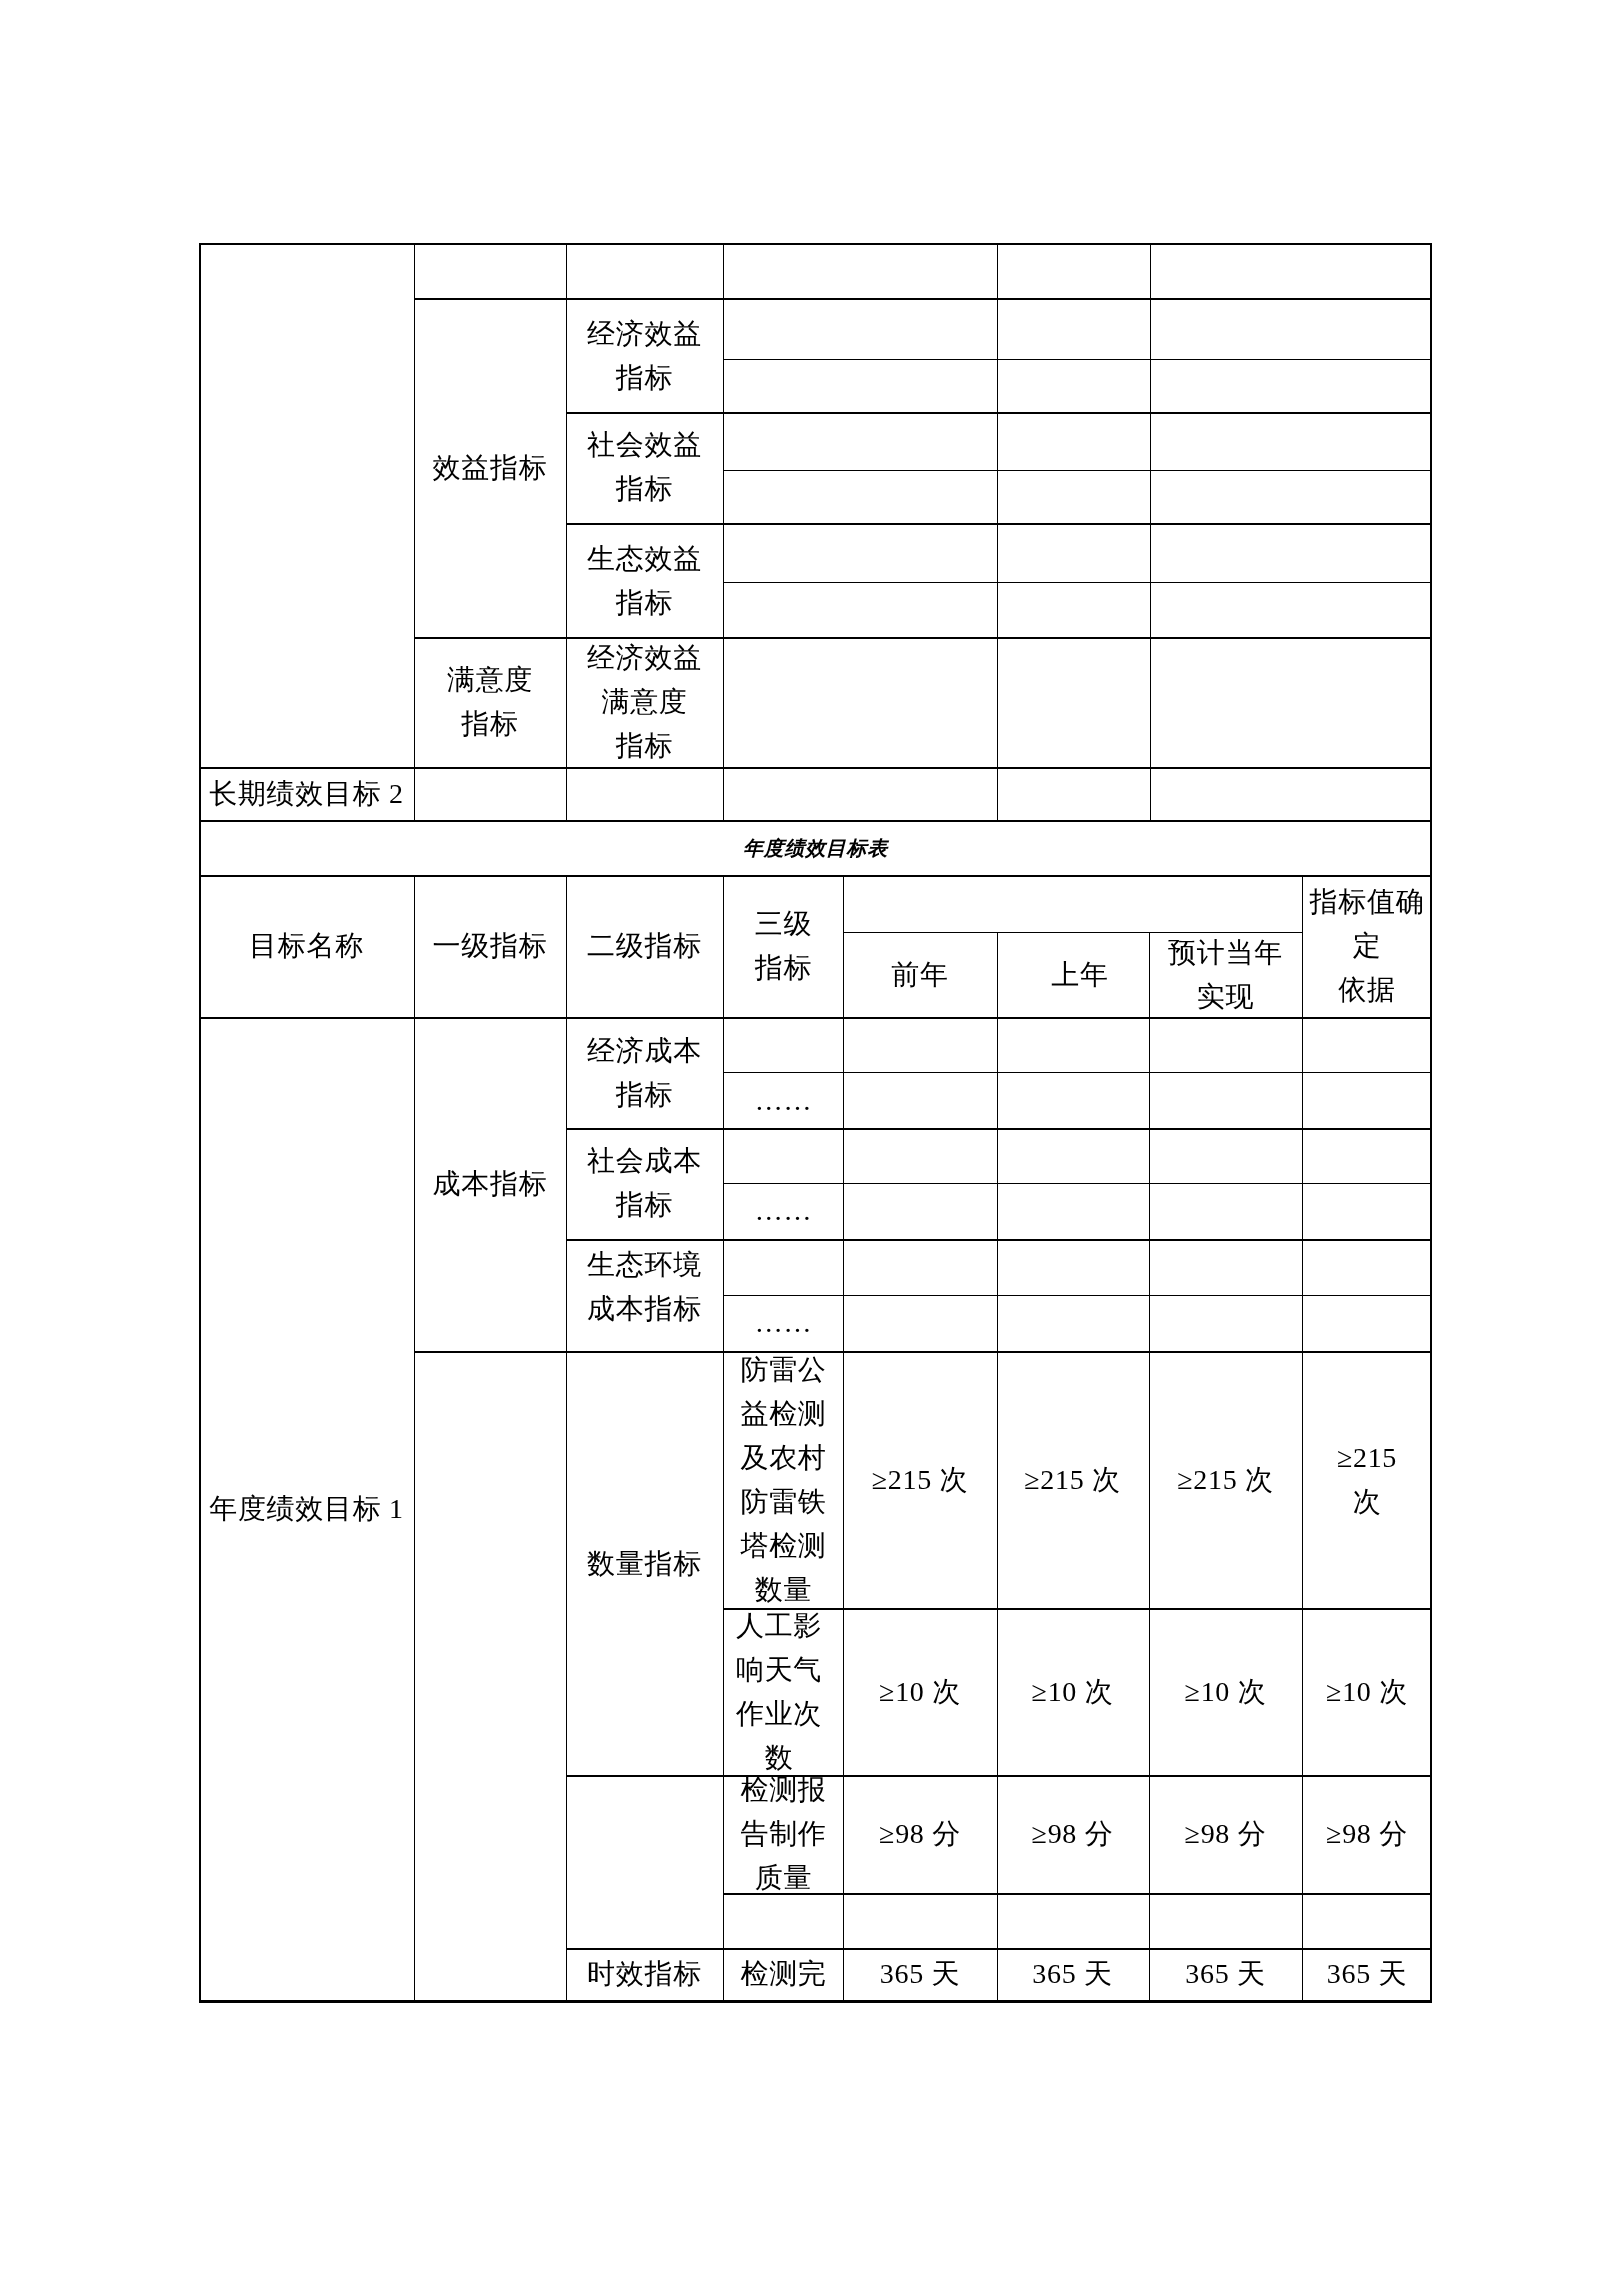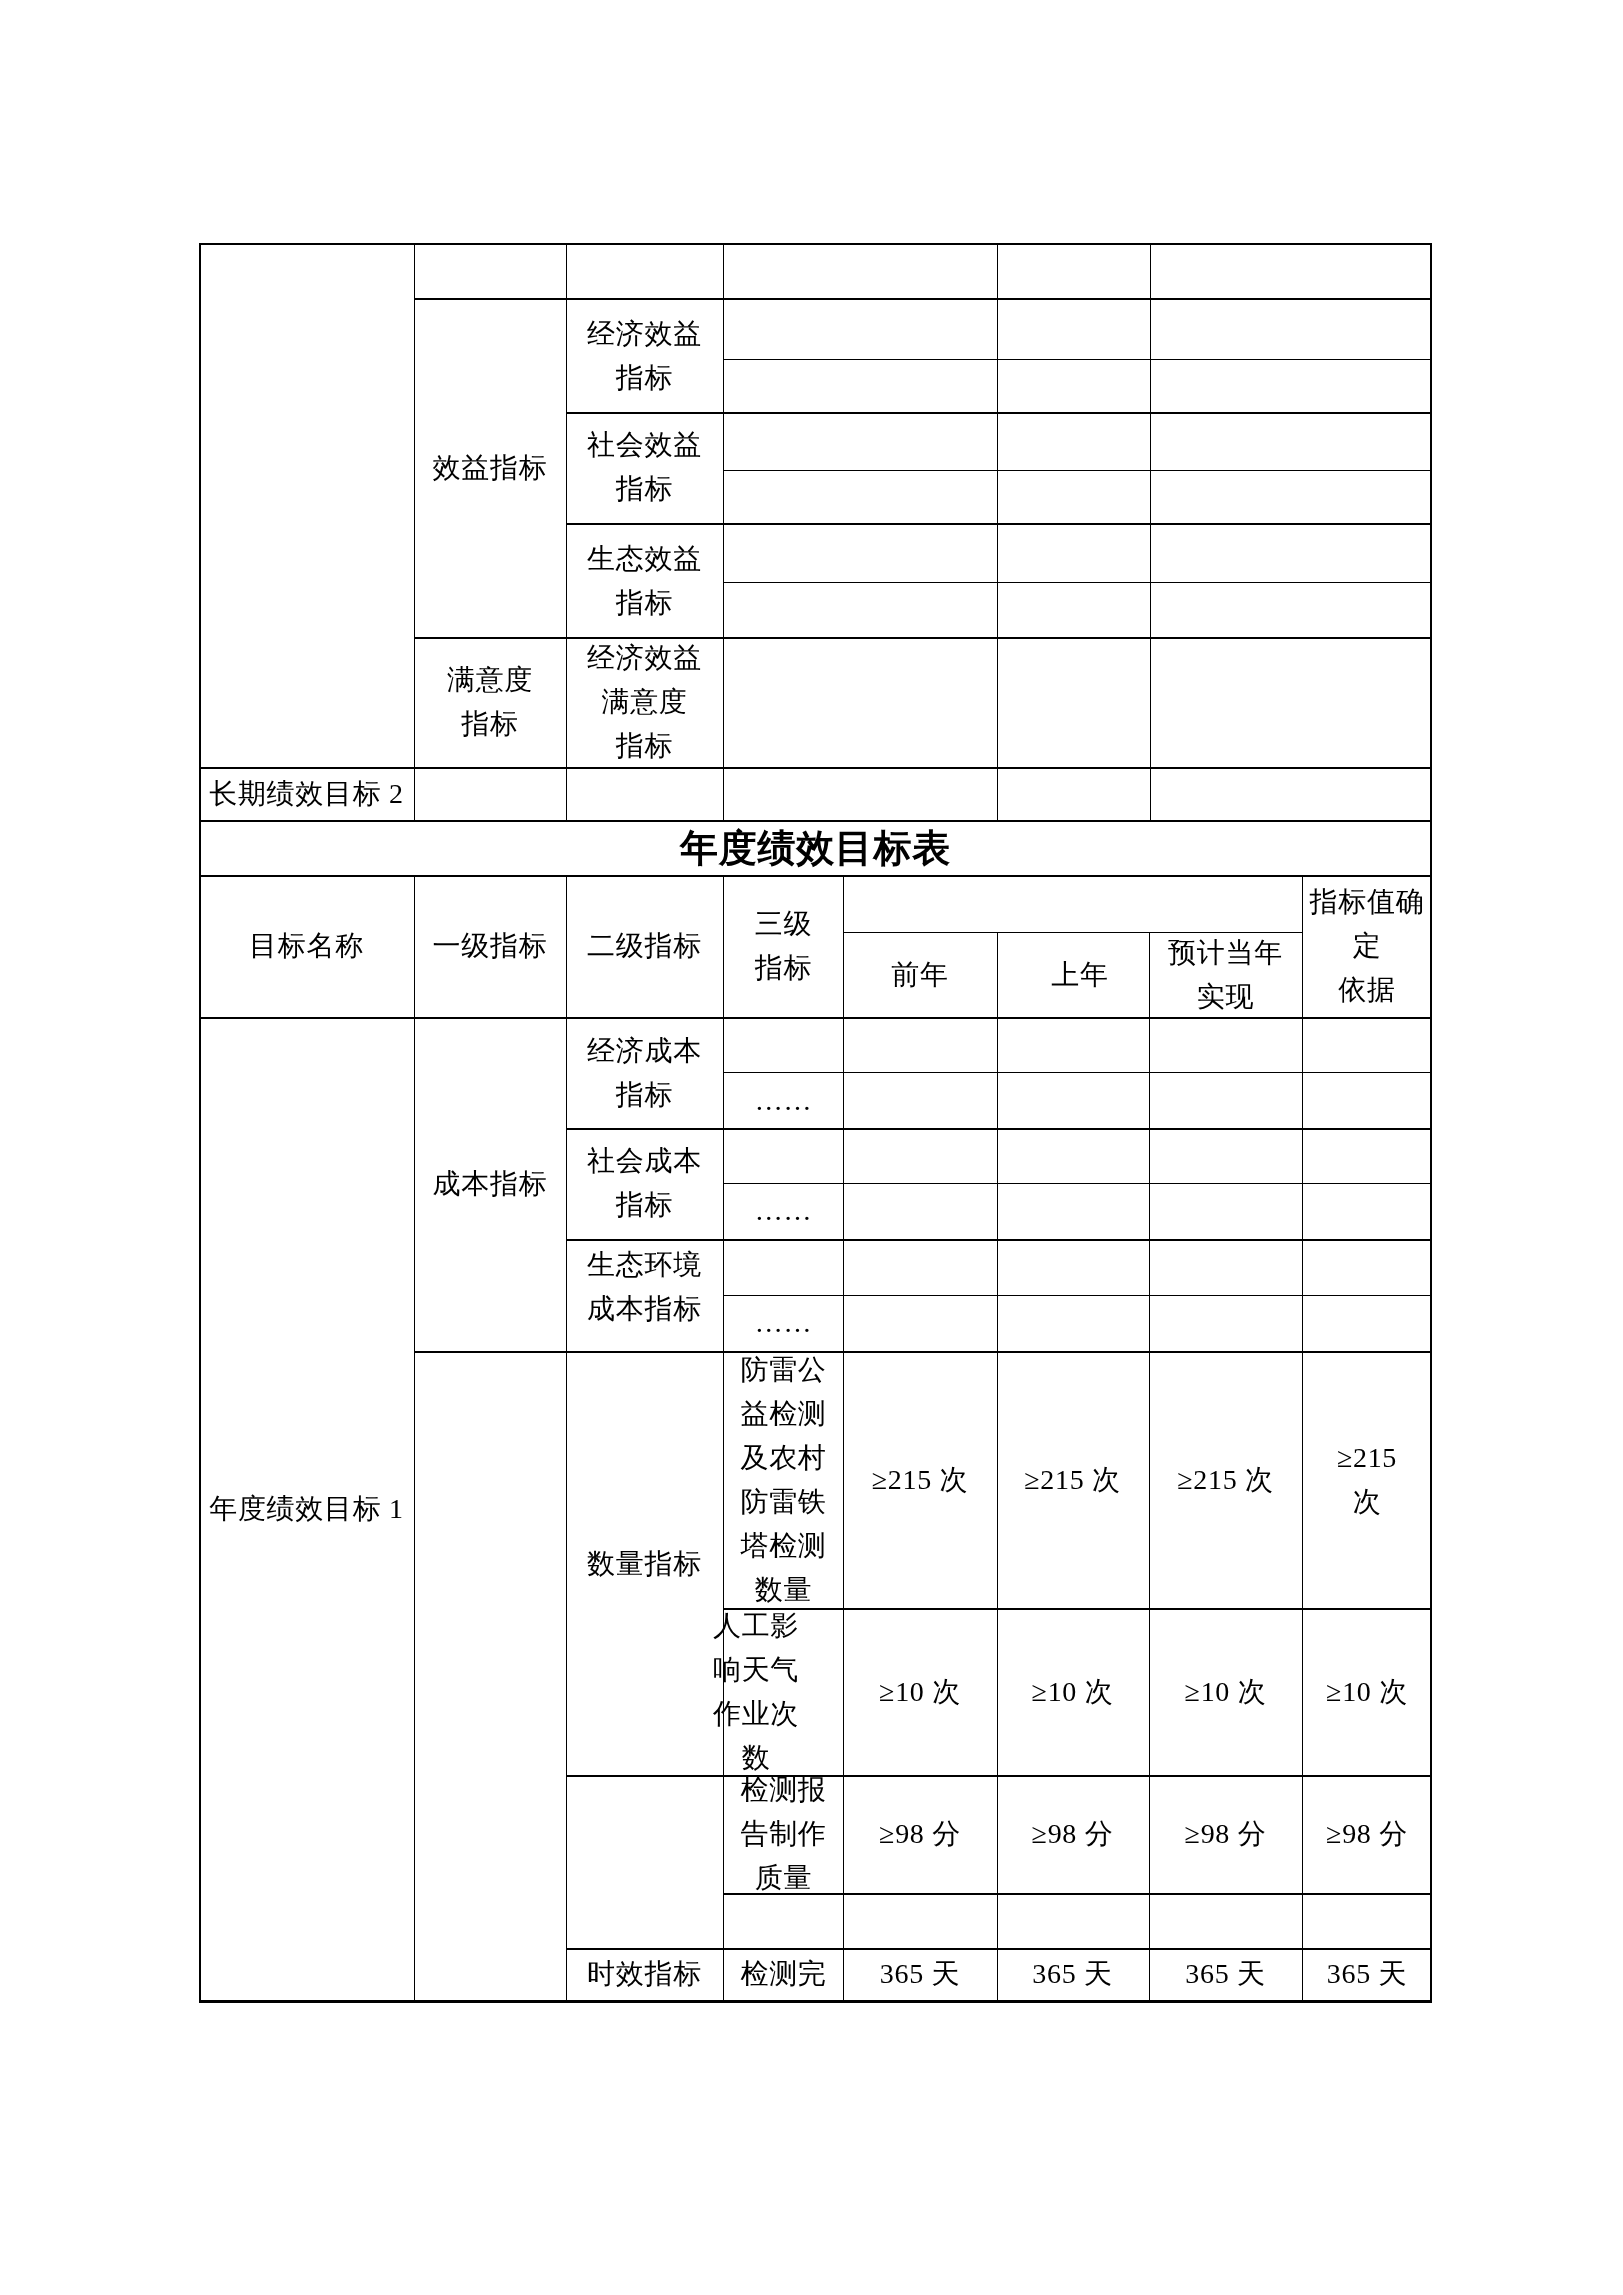--- a/index.html
+++ b/index.html
@@ -13,21 +13,21 @@
   }
   .hl,.vl{position:absolute;background:#000;}
   .cell{
     position:absolute;
     display:flex;align-items:center;justify-content:center;
     text-align:center;
     white-space:pre-line;
     font-size:28px;line-height:44px;
     letter-spacing:0.7px;
   }
-  .title-cell{font-weight:bold;font-size:38px;}
+  .title-cell{font-weight:bold;font-size:20px;font-style:italic;}
 </style>
 </head>
 <body>
 
 <div class="page">
 
   <div class="hl" style="left:199px;top:243px;width:1233px;height:2px"></div>
   <div class="hl" style="left:414px;top:298px;width:1018px;height:2px"></div>
   <div class="hl" style="left:723px;top:359px;width:709px;height:1.4px"></div>
   <div class="hl" style="left:566px;top:412px;width:866px;height:2px"></div>
@@ -116,21 +116,21 @@
 及农村
 防雷铁
 塔检测
 数量</div>
   <div class="cell" style="left:843px;top:1351px;width:154px;height:258px">≥215 次</div>
   <div class="cell" style="left:997px;top:1351px;width:151px;height:258px">≥215 次</div>
   <div class="cell" style="left:1149px;top:1351px;width:153px;height:258px">≥215 次</div>
   <div class="cell" style="left:1302px;top:1351px;width:130px;height:258px">≥215
 次</div>
 
-  <div class="cell" style="left:700px;top:1608px;width:112px;height:167px">人工影
+  <div class="cell" style="left:723px;top:1608px;width:112px;height:167px">人工影
 响天气
 作业次
 数</div>
   <div class="cell" style="left:843px;top:1608px;width:154px;height:167px">≥10 次</div>
   <div class="cell" style="left:997px;top:1608px;width:151px;height:167px">≥10 次</div>
   <div class="cell" style="left:1149px;top:1608px;width:153px;height:167px">≥10 次</div>
   <div class="cell" style="left:1302px;top:1608px;width:130px;height:167px">≥10 次</div>
 
   <div class="cell" style="left:723px;top:1775px;width:121px;height:118px">检测报
 告制作

